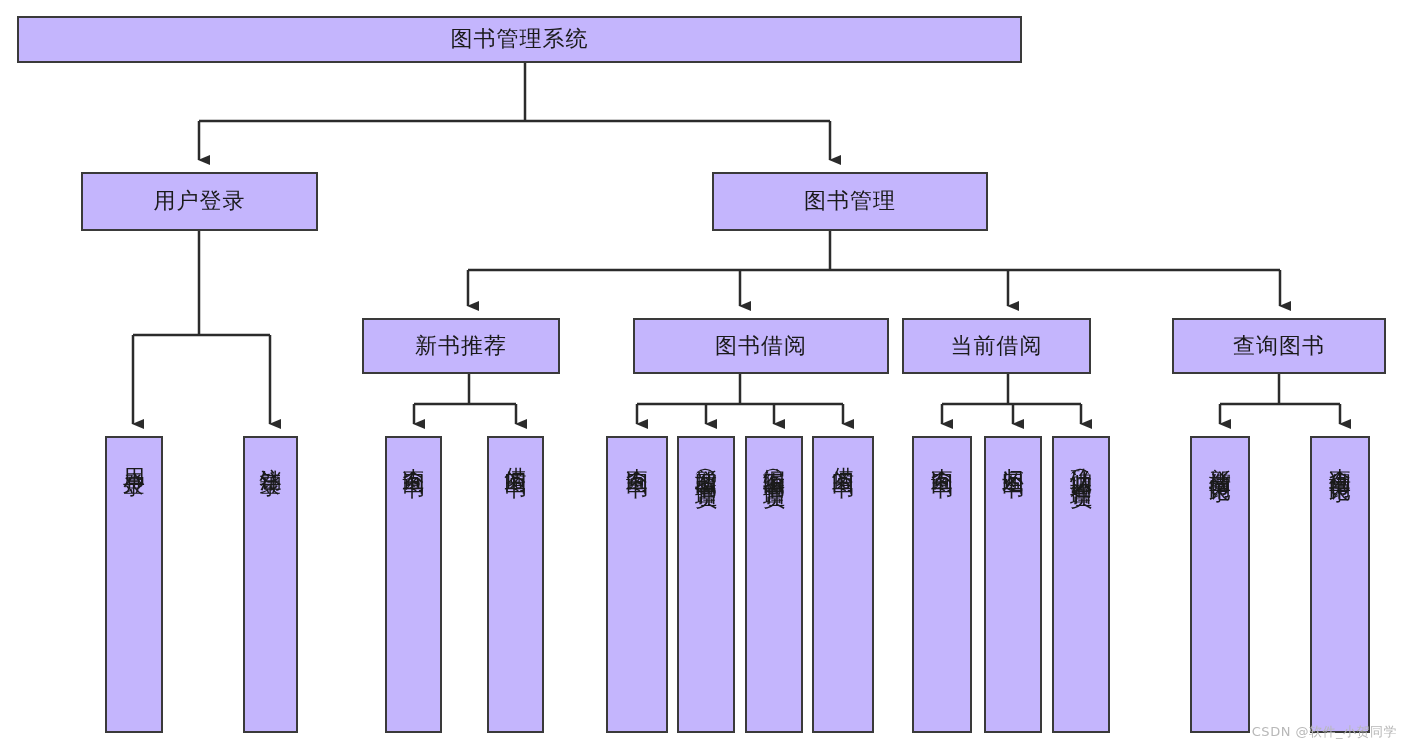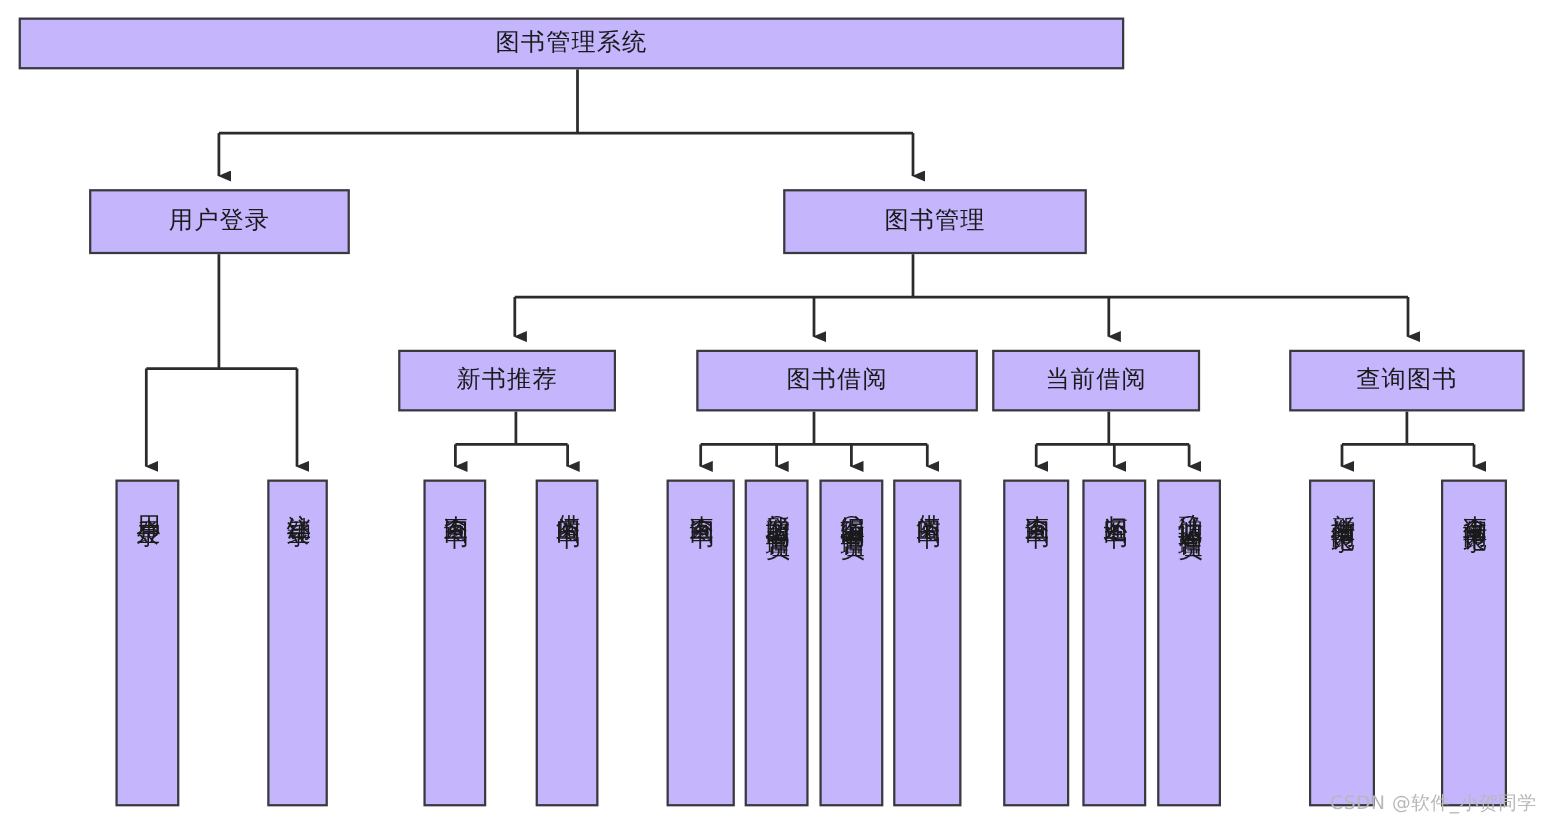--- a/index.html
+++ b/index.html
@@ -49,21 +49,21 @@
     line-height: 1.28;
     letter-spacing: 3px;
     white-space: nowrap;
     color: #1a1a1a;
   }
   .node.vert.mid .vtext { }
   .watermark {
     position: absolute;
     right: 8px;
     bottom: 6px;
-    font-size: 17px;
+    font-size: 13px;
     color: #b8b8b8;
     letter-spacing: 0.5px;
     white-space: nowrap;
   }
 </style>
 </head>
 <body>
 
 <div id="canvas">
 

